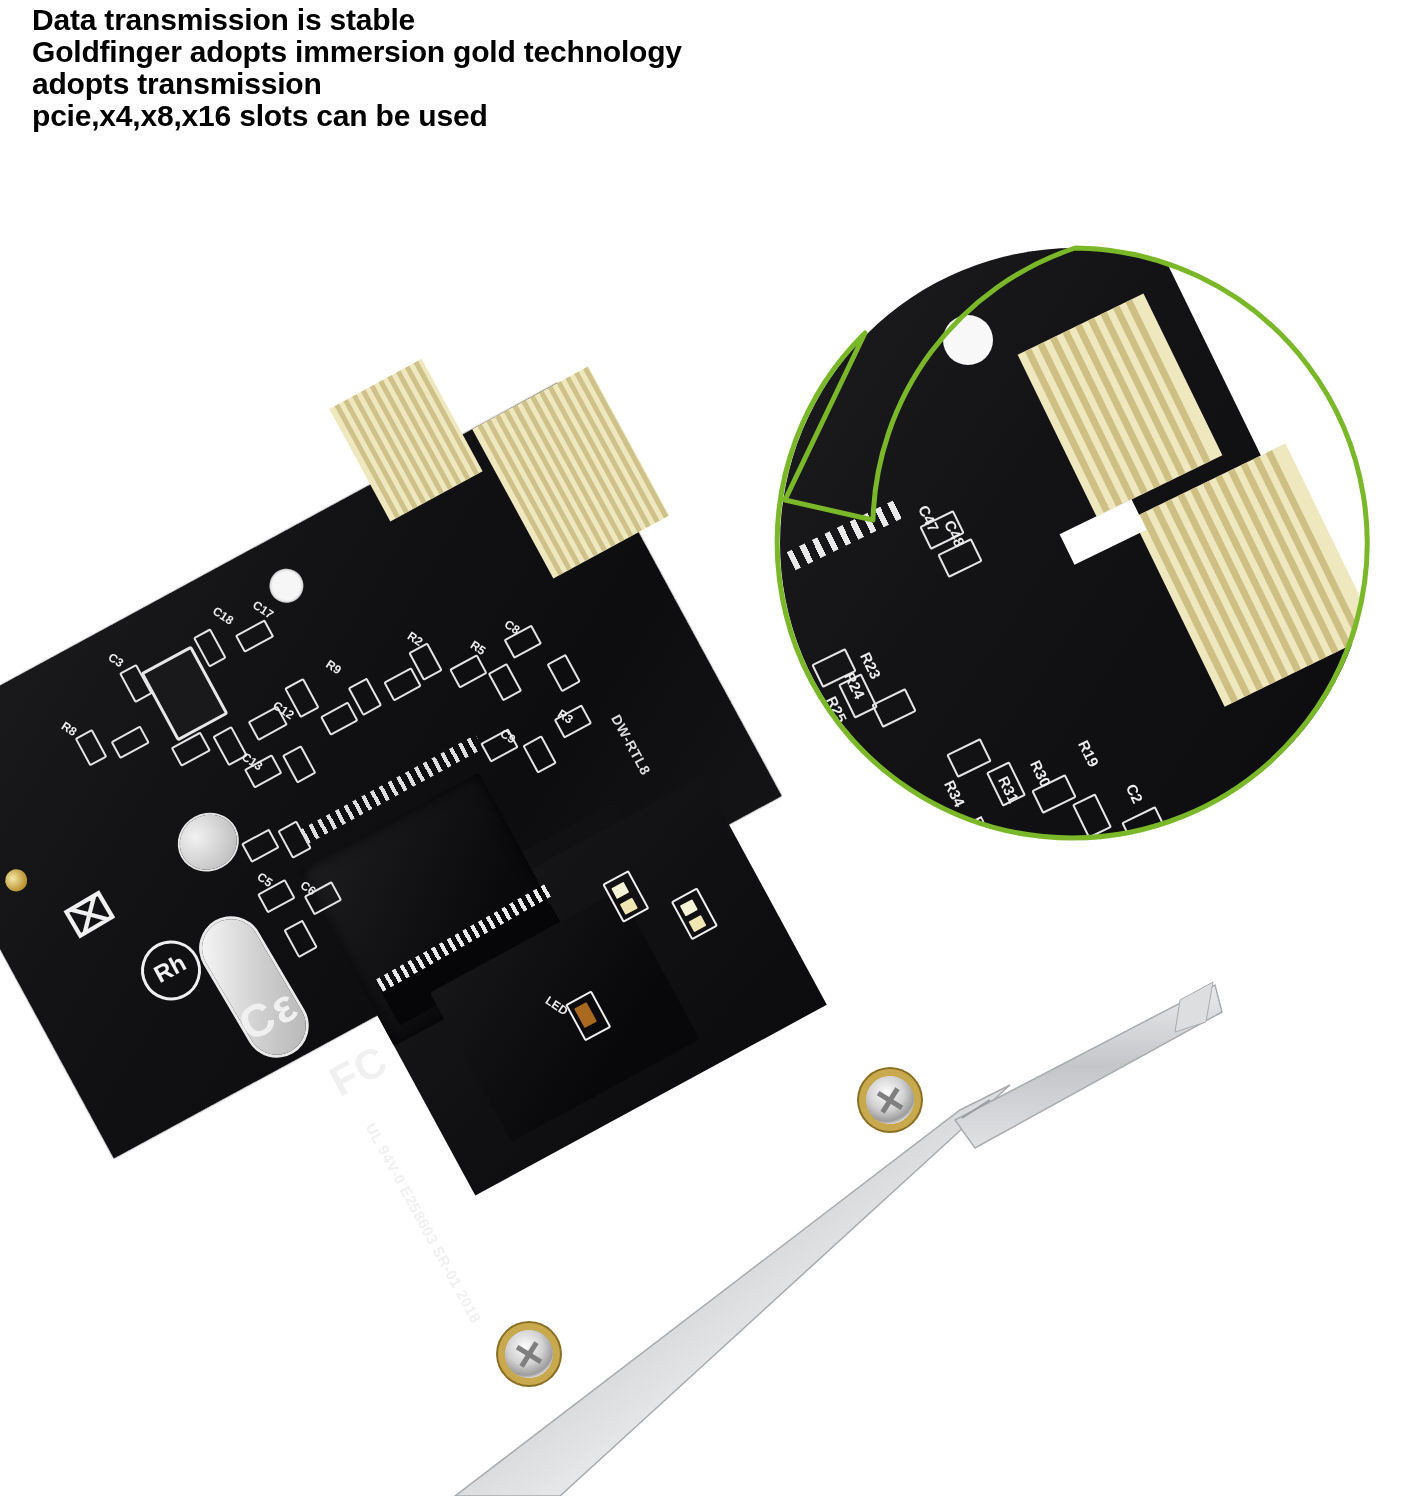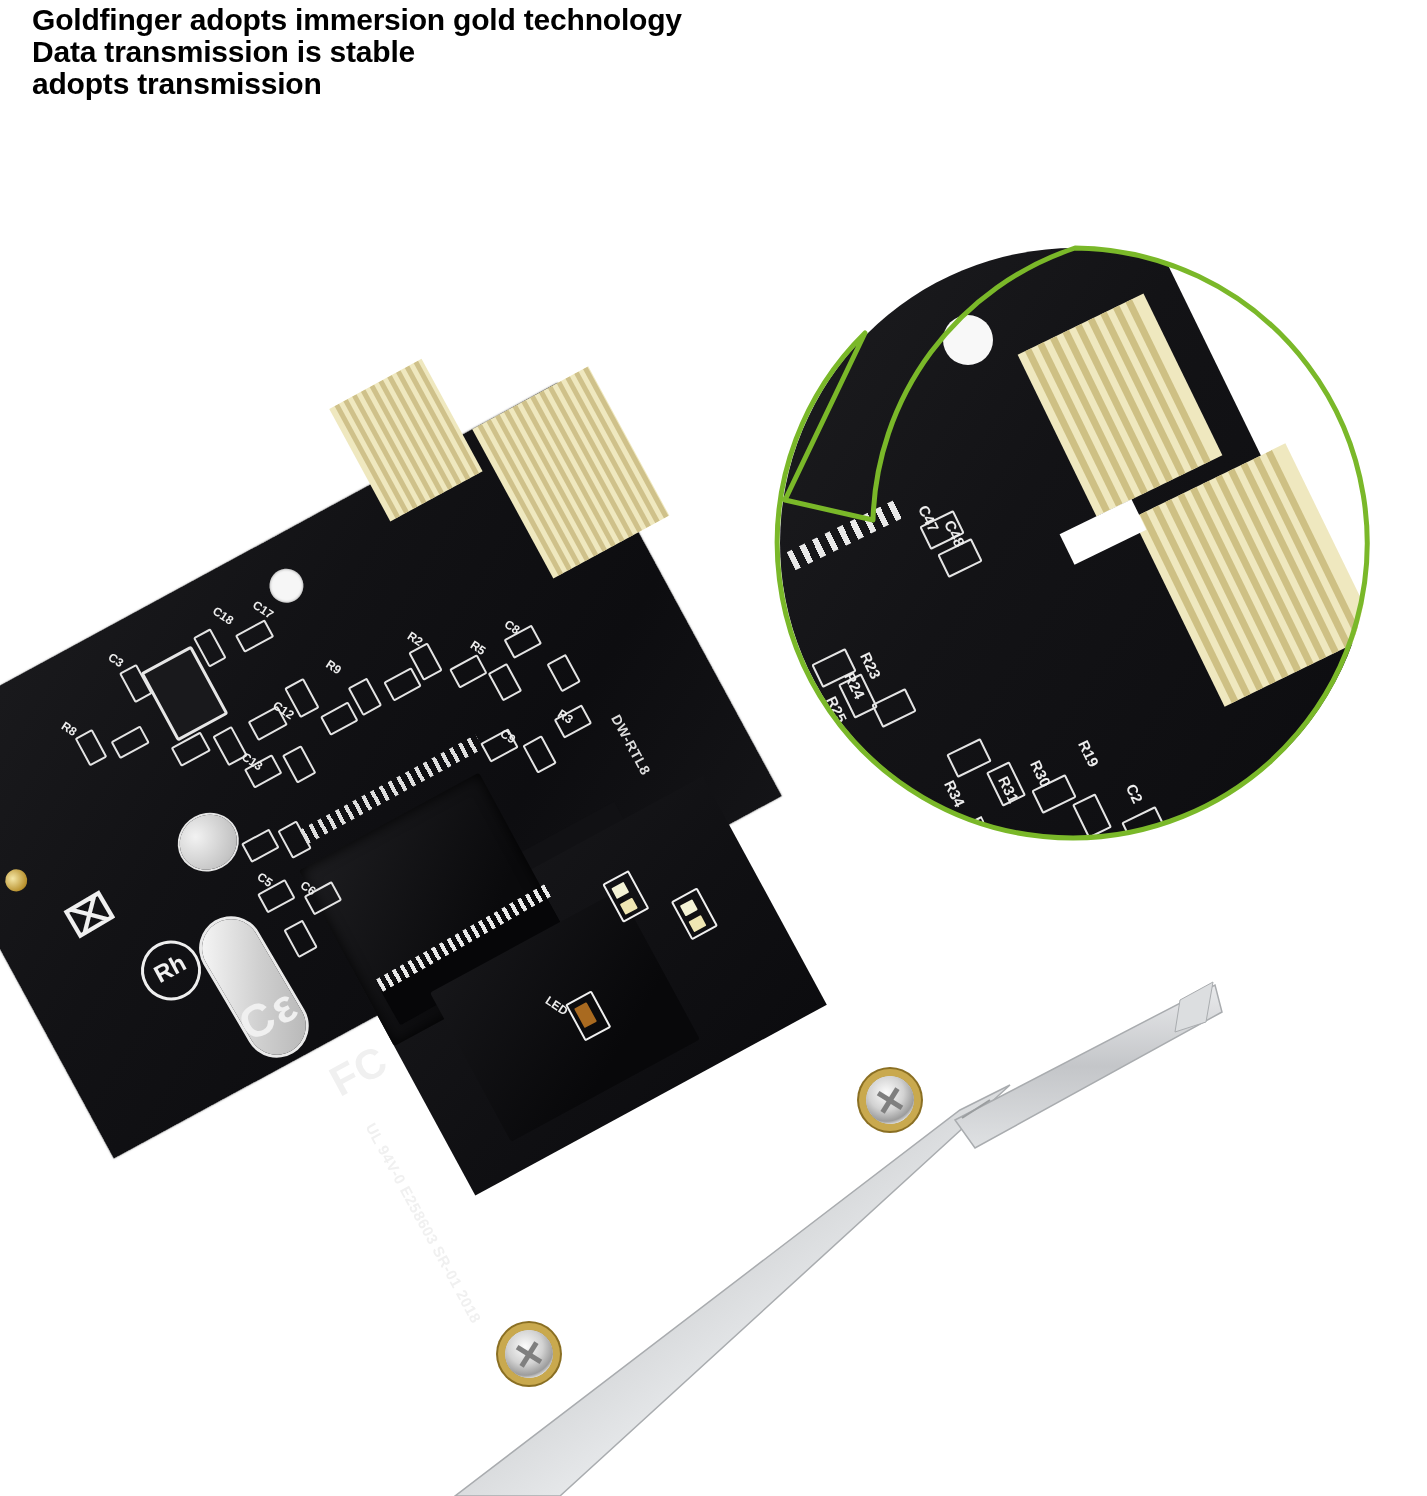--- a/index.html
+++ b/index.html
@@ -104,23 +104,24 @@
     transform:rotate(-26deg);transform-origin:50% 50%;}
   #zoom-hole{position:absolute;left:198px;top:90px;width:50px;height:50px;border-radius:50%;
     background:#f8f8f8;}
   .zf{position:absolute;background:#efe8bf;overflow:hidden;}
   .zf i{position:absolute;top:0;bottom:0;width:7px;background:#cec084;}
 </style>
 </head>
 <body>
 
 <div id="feature-text">
+  <div class="line">Data transmission is stable</div>
   <div class="line">Goldfinger adopts immersion gold technology</div>
-  <div class="line">Data transmission is stable</div>
   <div class="line">adopts transmission</div>
+  <div class="line">pcie,x4,x8,x16 slots can be used</div>
 </div>
 
 <svg id="bracket" width="1427" height="1496" viewBox="0 0 1427 1496">
   <defs>
     <linearGradient id="steel" x1="0" y1="0" x2="1" y2="1">
       <stop offset="0" stop-color="#f2f3f4"></stop>
       <stop offset="0.35" stop-color="#c9cbcd"></stop>
       <stop offset="0.6" stop-color="#e6e8ea"></stop>
       <stop offset="1" stop-color="#b9bcbf"></stop>
     </linearGradient>

